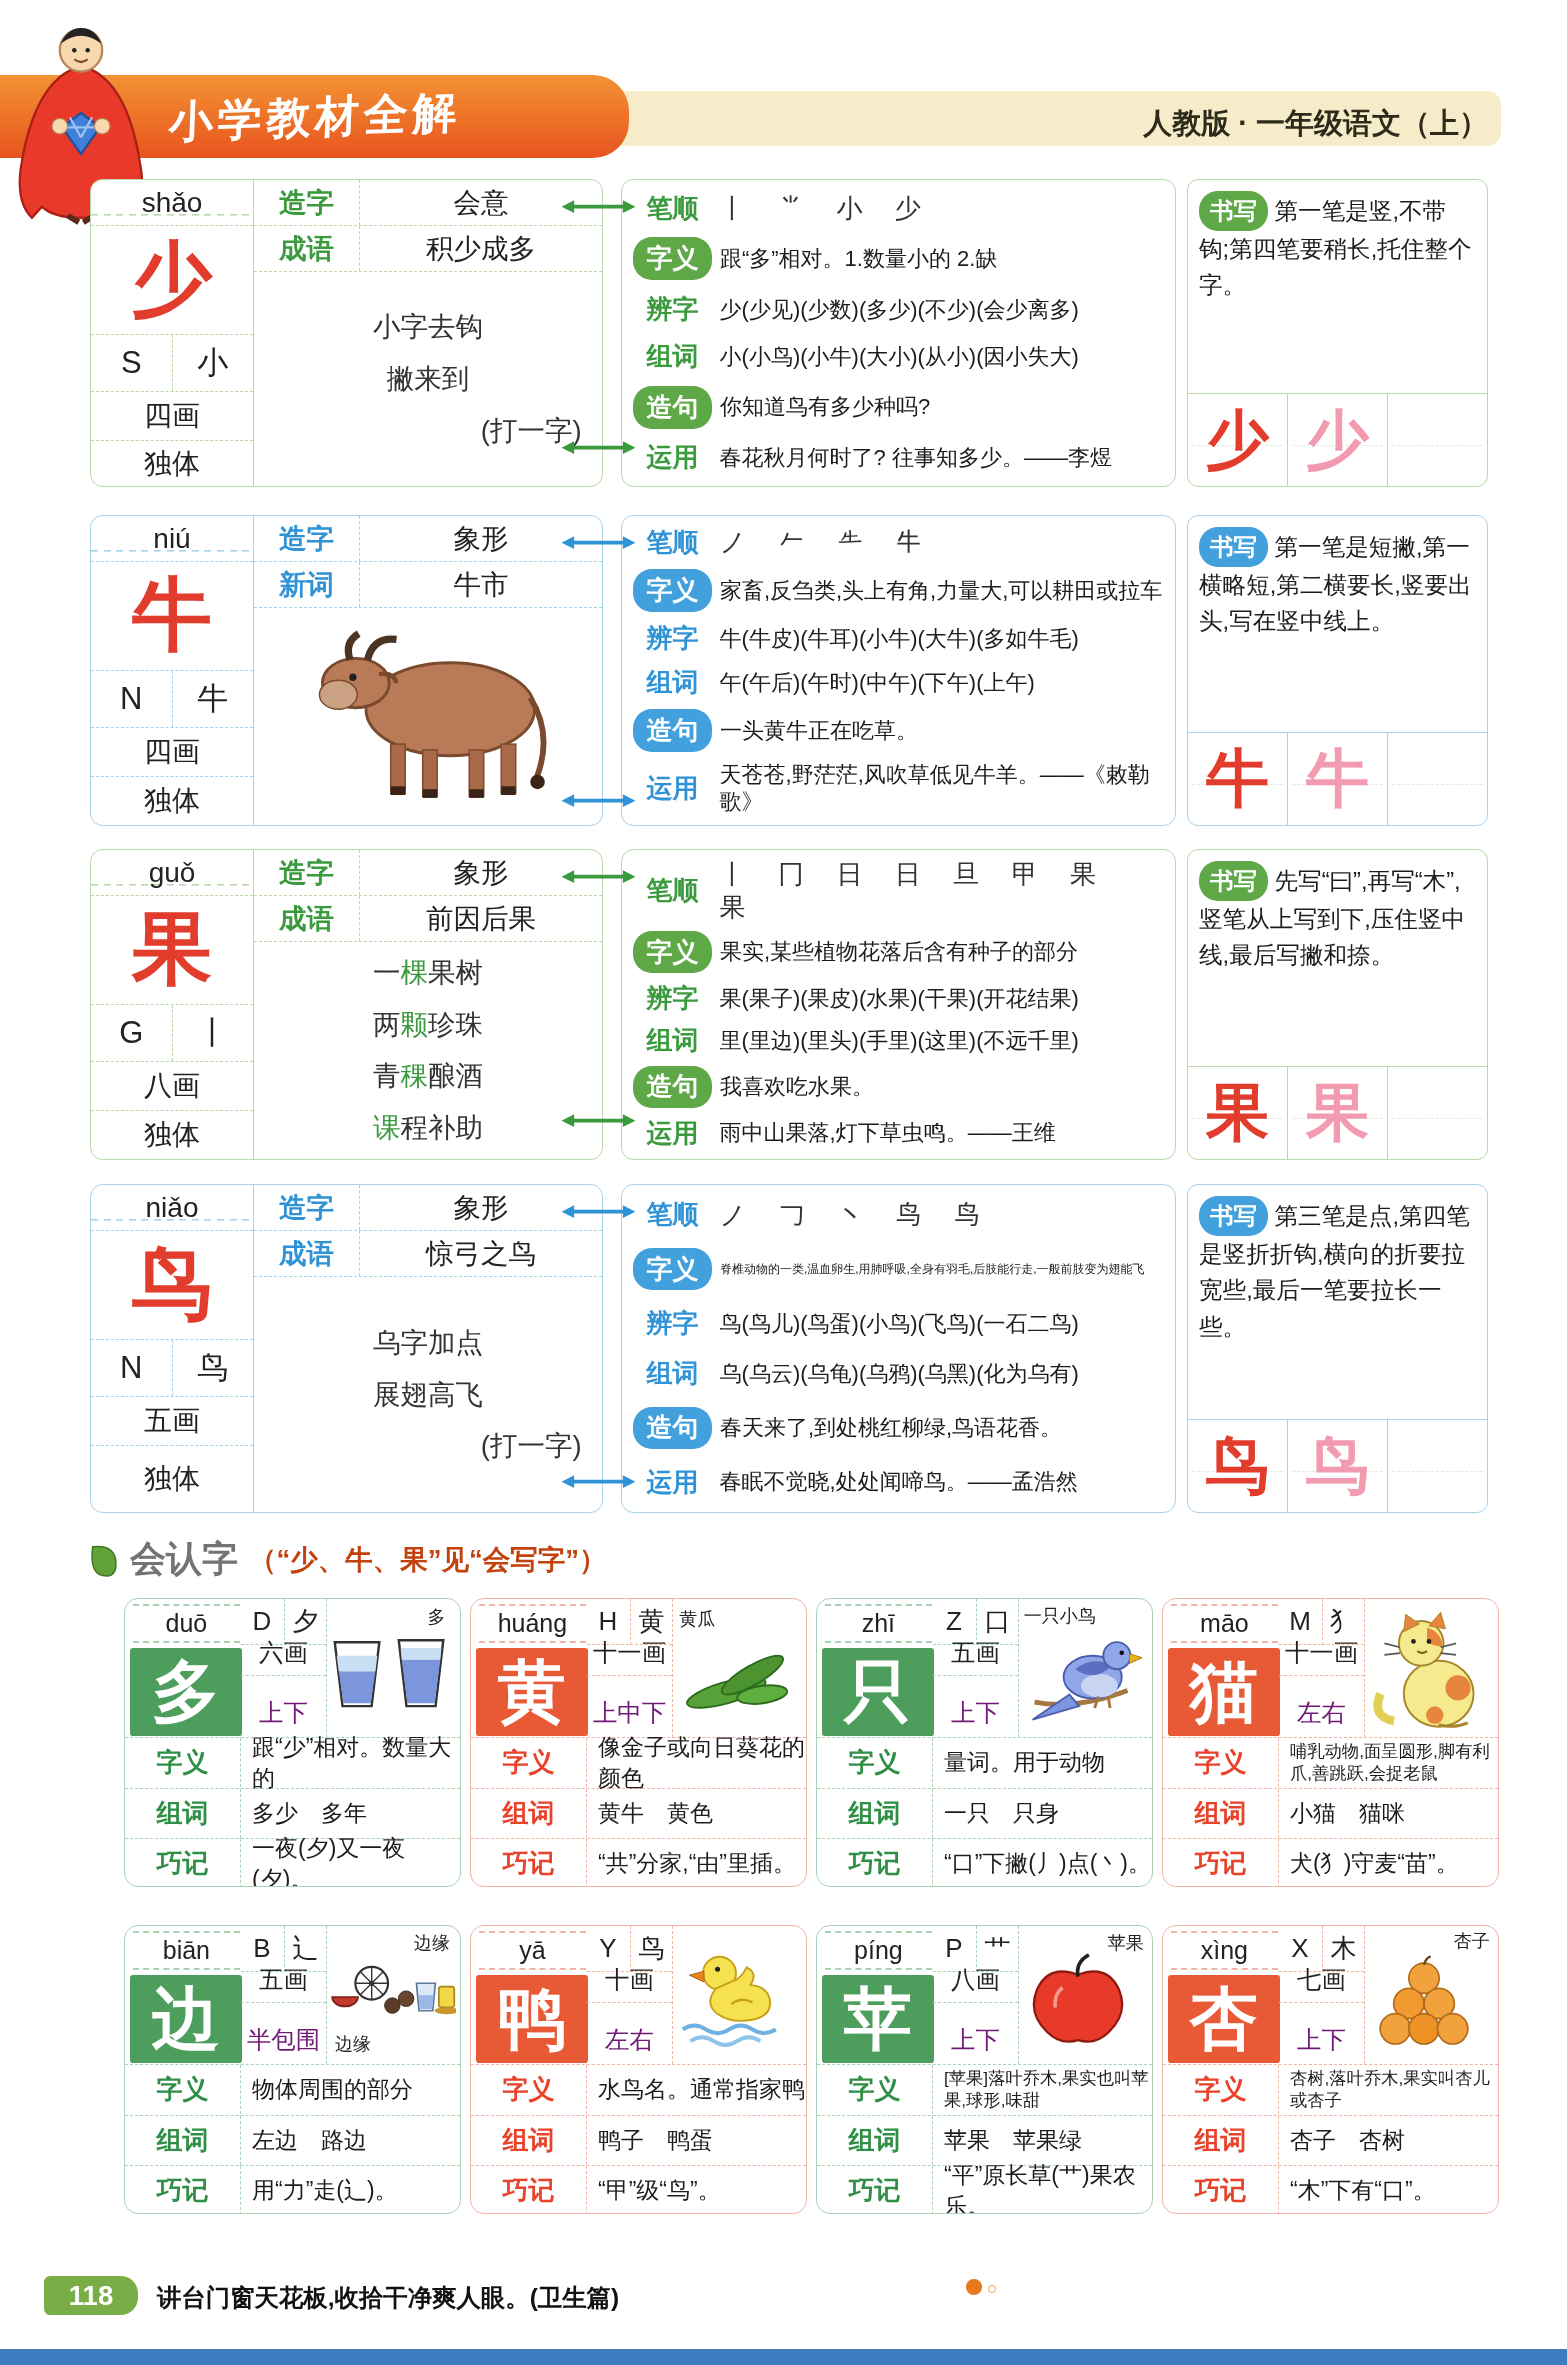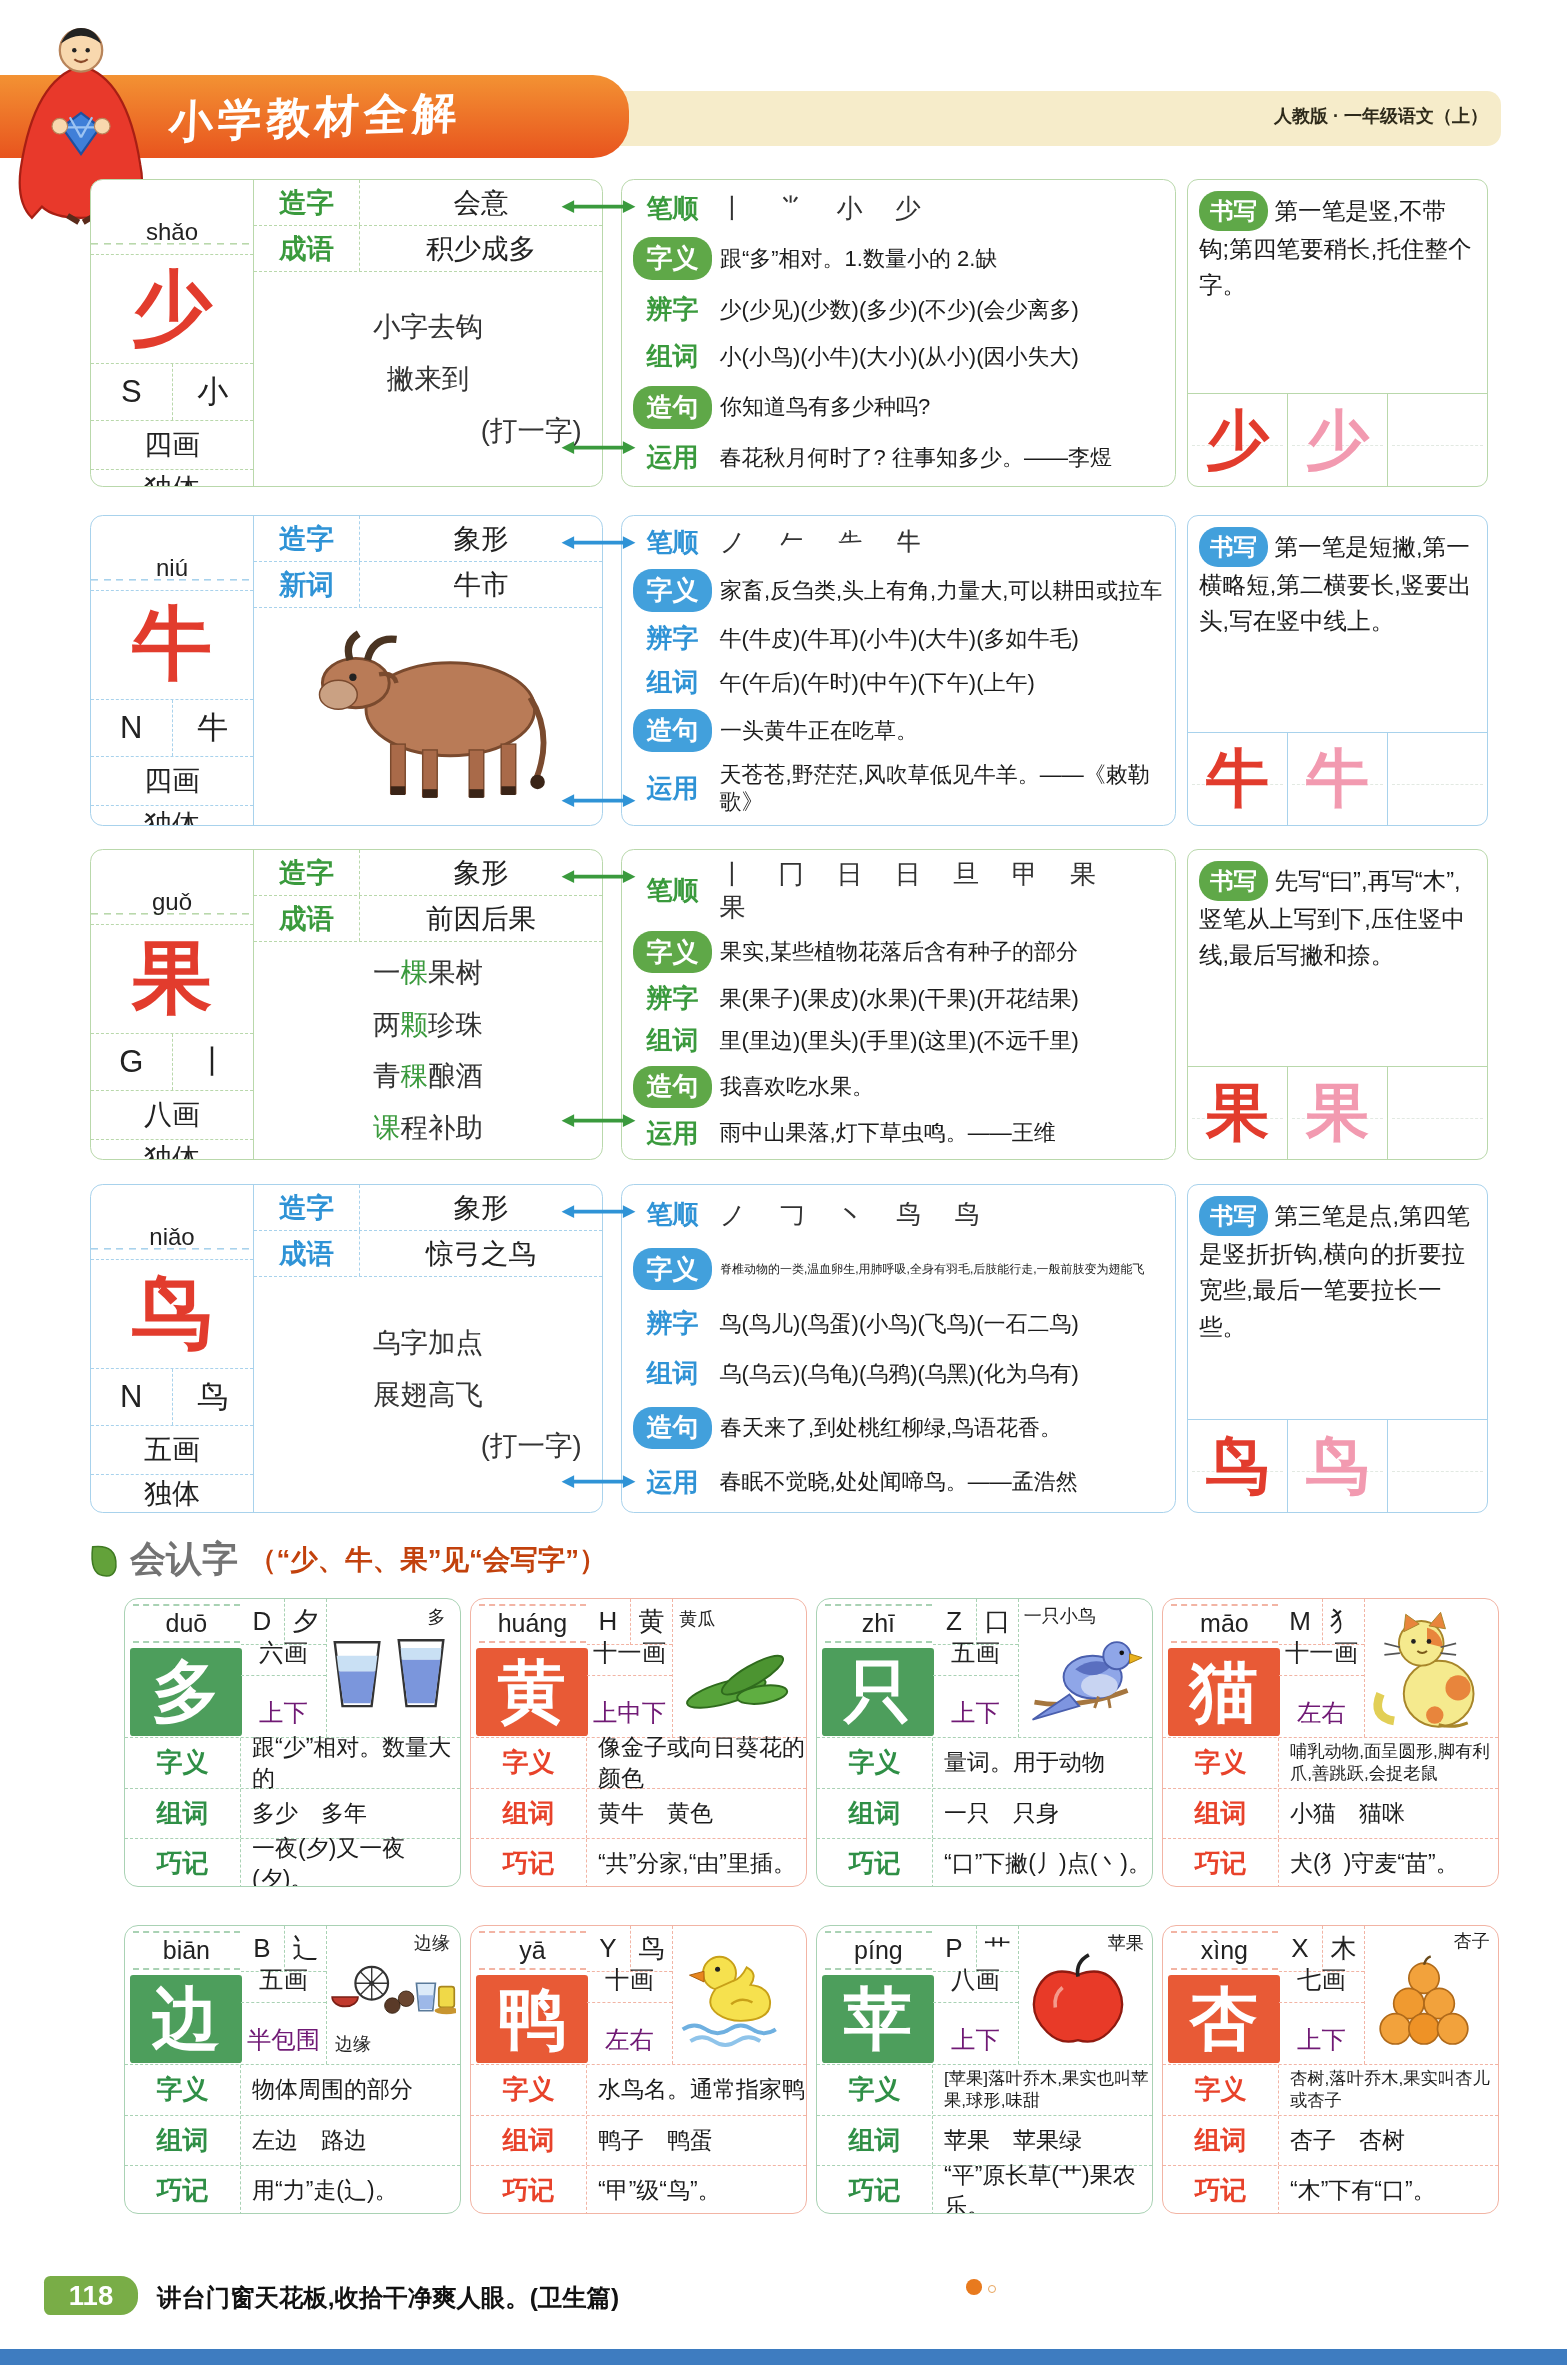--- a/index.html
+++ b/index.html
@@ -6,36 +6,36 @@
   body { background:#ddd; font-family:"Liberation Sans","DejaVu Sans",sans-serif; }
   .page { position:relative; width:1567px; height:2366px; background:#fff; overflow:hidden; }
 
   
   .cream-band { position:absolute; left:299px; top:91px; width:1202px; height:55px;
                 background:#f6ecca; border-radius:0 14px 14px 0; }
   .banner { position:absolute; left:0; top:75px; width:629px; height:83px;
             background:linear-gradient(180deg,#f39233,#e8541e); border-radius:0 36px 36px 0; }
   .brand { position:absolute; left:169px; top:12.6px; font-size:44px; font-weight:bold; color:#fff;
            letter-spacing:4.7px; transform:rotate(-2deg) skewX(-4deg); }
-  .edition { position:absolute; right:79px; top:104px; font-size:18px; font-weight:bold; color:#2e2a1a; }
+  .edition { position:absolute; right:79px; top:104px; font-size:29px; font-weight:bold; color:#2e2a1a; }
   .mascot { position:absolute; left:14px; top:22px; }
 
   
   .wcard { position:absolute; left:90px; width:1398px; }
   .wcard.green { --ac:#3a9a3d; --acl:#b9d8ab; --pill:#5fa848; }
   .wcard.blue  { --ac:#2f93d6; --acl:#a8d2ec; --pill:#42a0dc; }
 
   .wleft { position:absolute; left:0; top:0; width:513px; height:100%;
            border:1.6px solid var(--acl); border-radius:12.6px; background:#fff; overflow:hidden; }
   .wcolA { position:absolute; left:0; top:0; width:163px; height:100%;
            border-right:1.6px solid var(--acl); display:flex; flex-direction:column; }
   .pinyin-cell { flex:0 0 46px; border-bottom:1.6px dashed var(--acl); display:flex; align-items:center;
-                 justify-content:center; font-size:24px; color:#222;
+                 justify-content:center; font-size:28px; color:#222;
                  background-image:repeating-linear-gradient(90deg,var(--acl) 0 7px,transparent 7px 12.6px);
-                 background-size:100% 1.6px; background-position:0 78%; background-repeat:no-repeat;margin-top:29px; }
+                 background-size:100% 1.6px; background-position:0 78%; background-repeat:no-repeat; }
   .hanzi-cell { flex:0 0 101px; border-bottom:1.6px dashed var(--acl); display:flex; align-items:center;
                 justify-content:center; font-size:80px; font-weight:bold; color:#e23c2d; }
   .lr-cell { flex:0 0 57px; border-bottom:1.6px dashed var(--acl); display:flex; }
   .lr-cell span { flex:1; display:flex; align-items:center; justify-content:center; font-size:31px; color:#222; }
   .lr-cell span:first-child { border-right:1.6px dashed var(--acl); }
   .sc-cell, .st-cell { flex:0 0 49px; display:flex; align-items:center; justify-content:center;
                        font-size:28px; color:#222; }
   .sc-cell { border-bottom:1.6px dashed var(--acl); }
   .st-cell { flex:1; }
 

